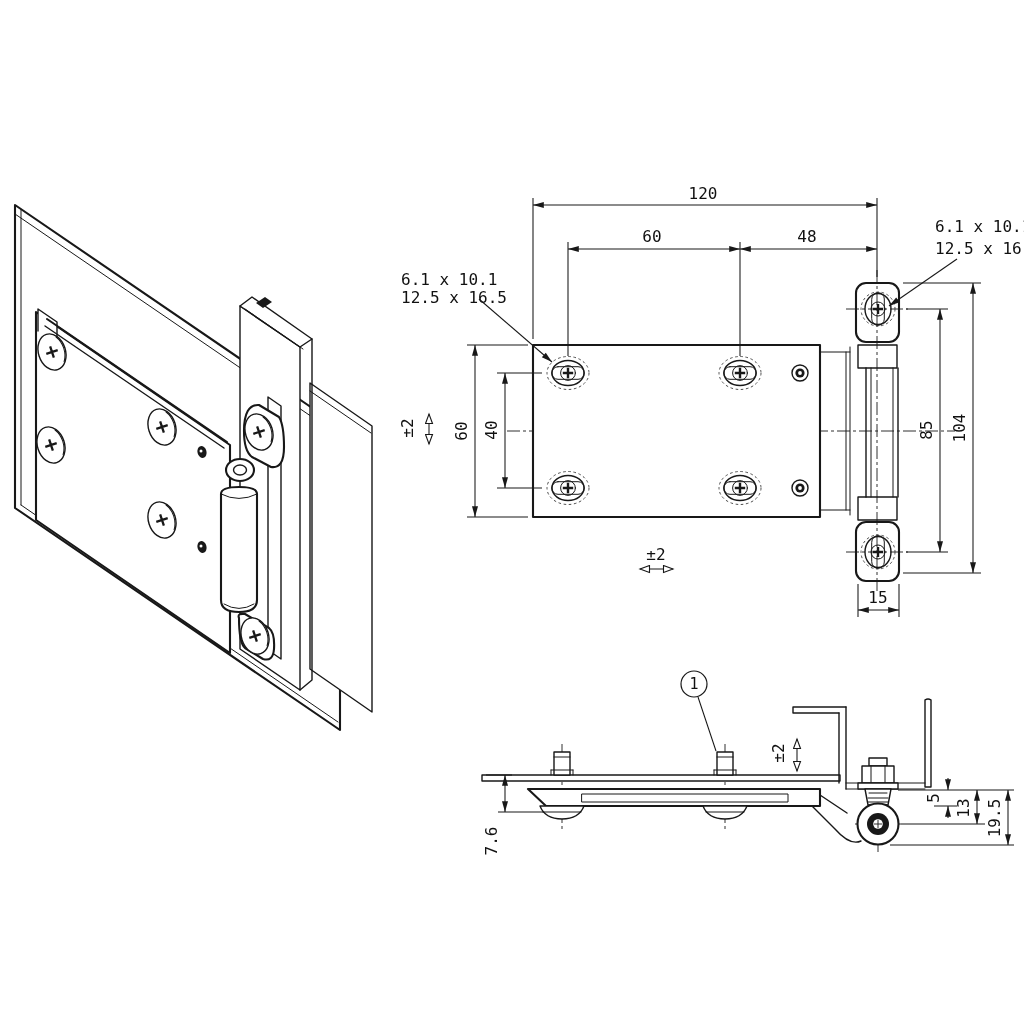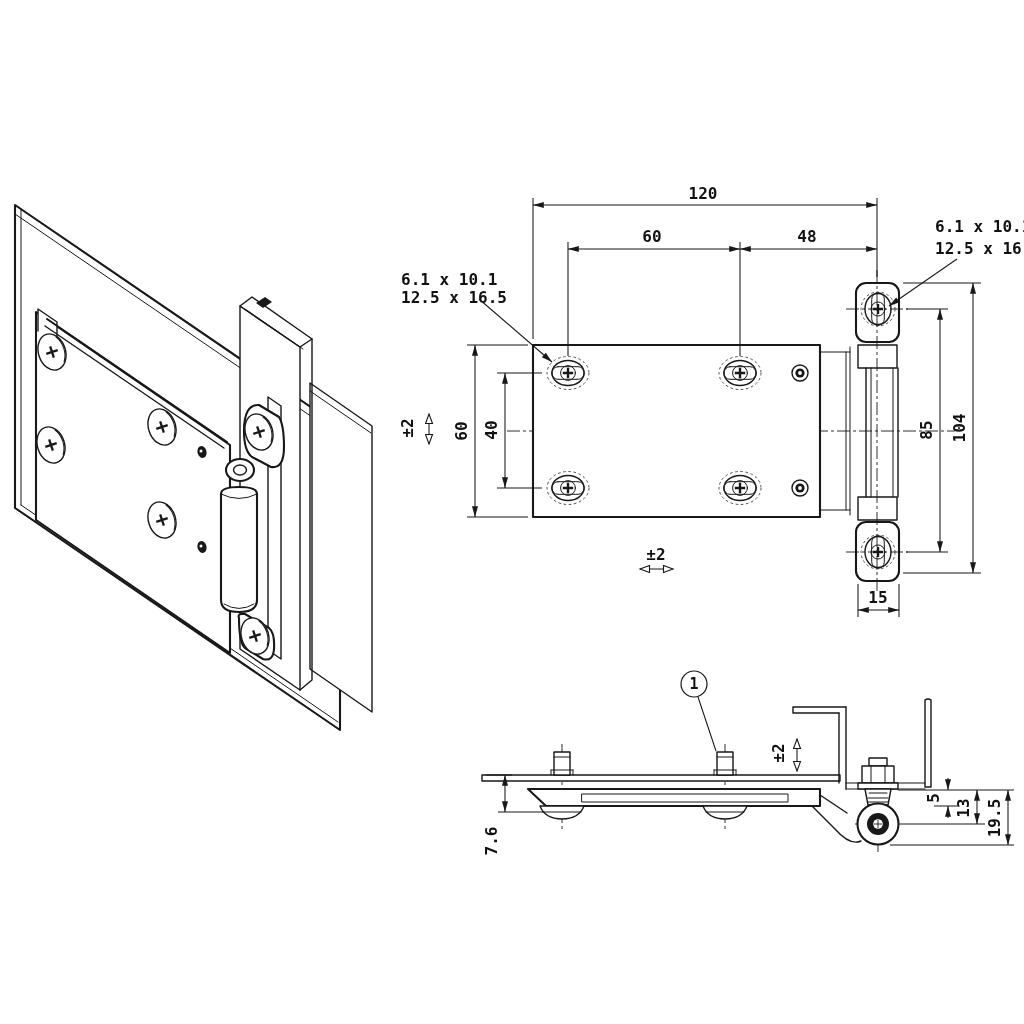--- a/index.html
+++ b/index.html
@@ -1,16 +1,16 @@
 <!DOCTYPE html>
 <html><head>
 <meta charset="utf-8">
 <style>
   html,body{margin:0;padding:0;background:#fff;}
-  .canvas{position:relative;width:1024px;height:1024px;background:#ffffff;overflow:hidden;font-weight:bold;}
+  .canvas{position:relative;width:1024px;height:1024px;background:#ffffff;overflow:hidden;}
   svg{display:block;}
   
   .ol{fill:none;stroke:#181818;stroke-width:2.1;stroke-linejoin:round;stroke-linecap:round;}
   .m {fill:none;stroke:#181818;stroke-width:1.4;stroke-linejoin:round;stroke-linecap:round;}
   .f {fill:none;stroke:#181818;stroke-width:1;stroke-linejoin:round;stroke-linecap:round;}
   .d {fill:none;stroke:#181818;stroke-width:1.05;}
   .cl{fill:none;stroke:#181818;stroke-width:0.9;stroke-dasharray:13 3 3 3;}
   .hd{fill:none;stroke:#3a3a3a;stroke-width:0.9;stroke-dasharray:2.6 2.6;}
   .w {fill:#ffffff;}
   text.t{font-family:"DejaVu Sans Mono","Liberation Mono",monospace;font-size:16px;fill:#111;}

